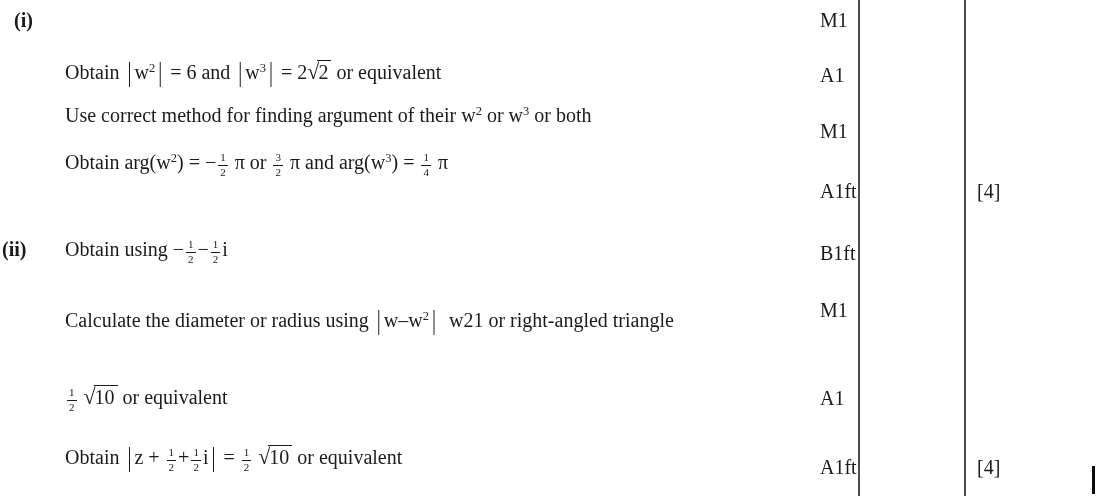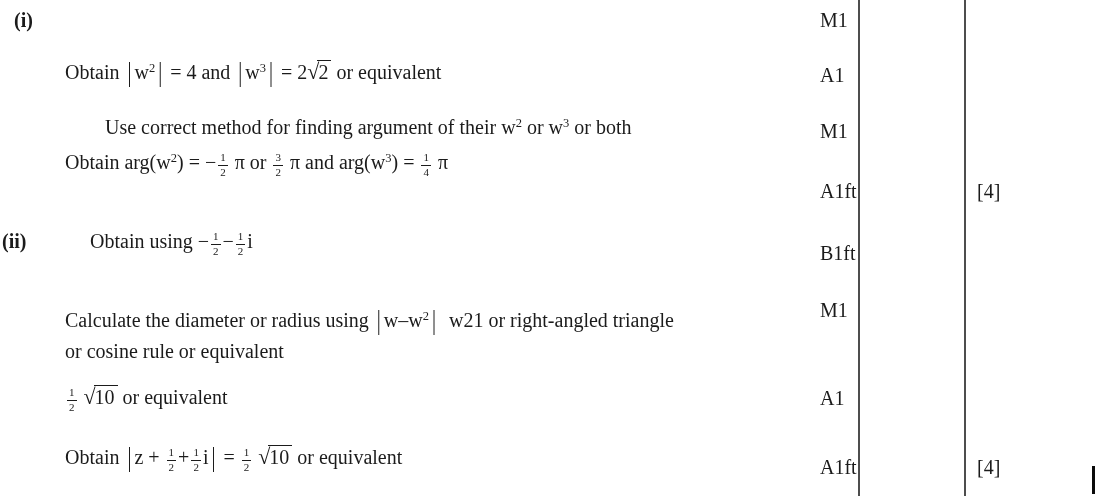--- a/index.html
+++ b/index.html
@@ -28,34 +28,34 @@
 </style>
 </head>
 <body>
 
 <div class="sheet">
   <div id="content-layer">
       <div class="row" style="top: 5px;">
         <span class="rlabel">(i)</span>
       </div>
       <div class="row" style="top: 56px;">
-        <span class="rcontent"><span>Obtain </span><span class="vbar">|</span><span>w</span><sup>2</sup><span class="vbar">|</span><span> = 4 and </span><span class="vbar">|</span><span>w</span><sup>3</sup><span class="vbar">|</span><span> = 2</span><span class="sqrt"><span class="rsign">√</span><span class="rad">2</span></span><span> or equivalent</span></span>
+        <span class="rcontent"><span>Obtain </span><span class="vbar">|</span><span>w</span><sup>2</sup><span class="vbar">|</span><span> = 6 and </span><span class="vbar">|</span><span>w</span><sup>3</sup><span class="vbar">|</span><span> = 2</span><span class="sqrt"><span class="rsign">√</span><span class="rad">2</span></span><span> or equivalent</span></span>
       </div>
-      <div class="row" style="top: 112px; padding-left: 40px;">
+      <div class="row" style="top: 100px;">
         <span class="rcontent"><span>Use correct method for finding argument of their w</span><sup>2</sup><span> or w</span><sup>3</sup><span> or both</span></span>
       </div>
       <div class="row" style="top: 147px;">
         <span class="rcontent"><span>Obtain arg(w</span><sup>2</sup><span>) = −</span><span class="frac"><span class="fn">1</span><span class="fd">2</span></span><span> π or </span><span class="frac"><span class="fn">3</span><span class="fd">2</span></span><span> π and arg(w</span><sup>3</sup><span>) = </span><span class="frac"><span class="fn">1</span><span class="fd">4</span></span><span> π</span></span>
       </div>
-      <div class="row" style="top: 226px; padding-left: 25px;">
+      <div class="row" style="top: 234px;">
         <span class="rlabel tight">(ii)</span>
         <span class="rcontent"><span>Obtain using −</span><span class="frac"><span class="fn">1</span><span class="fd">2</span></span><span>−</span><span class="frac"><span class="fn">1</span><span class="fd">2</span></span><span>i</span></span>
       </div>
       <div class="row" style="top: 293px; margin-top: 12px;">
-        <span class="rcontent"><span>Calculate the diameter or radius using </span><span class="vbar">|</span><span>w–w</span><sup>2</sup><span class="vbar">|</span><span>&nbsp; w21 or right-angled triangle</span><br><span>or cosine rule or equivalent</span></span>
+        <span class="rcontent"><span>Calculate the diameter or radius using </span><span class="vbar">|</span><span>w–w</span><sup>2</sup><span class="vbar">|</span><span>&nbsp; w21 or right-angled triangle</span><br></span>
       </div>
       <div class="row" style="top: 381px;">
         <span class="rcontent"><span class="frac"><span class="fn">1</span><span class="fd">2</span></span><span> </span><span class="sqrt"><span class="rsign">√</span><span class="rad">10</span></span><span> or equivalent</span></span>
       </div>
       <div class="row" style="top: 441px;">
         <span class="rcontent"><span>Obtain </span><span class="vbar">|</span><span>z + </span><span class="frac"><span class="fn">1</span><span class="fd">2</span></span><span>+</span><span class="frac"><span class="fn">1</span><span class="fd">2</span></span><span>i</span><span class="vbar">|</span><span> = </span><span class="frac"><span class="fn">1</span><span class="fd">2</span></span><span> </span><span class="sqrt"><span class="rsign">√</span><span class="rad">10</span></span><span> or equivalent</span></span>
       </div>
     </div>
   <div id="marks-layer">
       <div class="mark" style="top: 9px;">M1</div>

